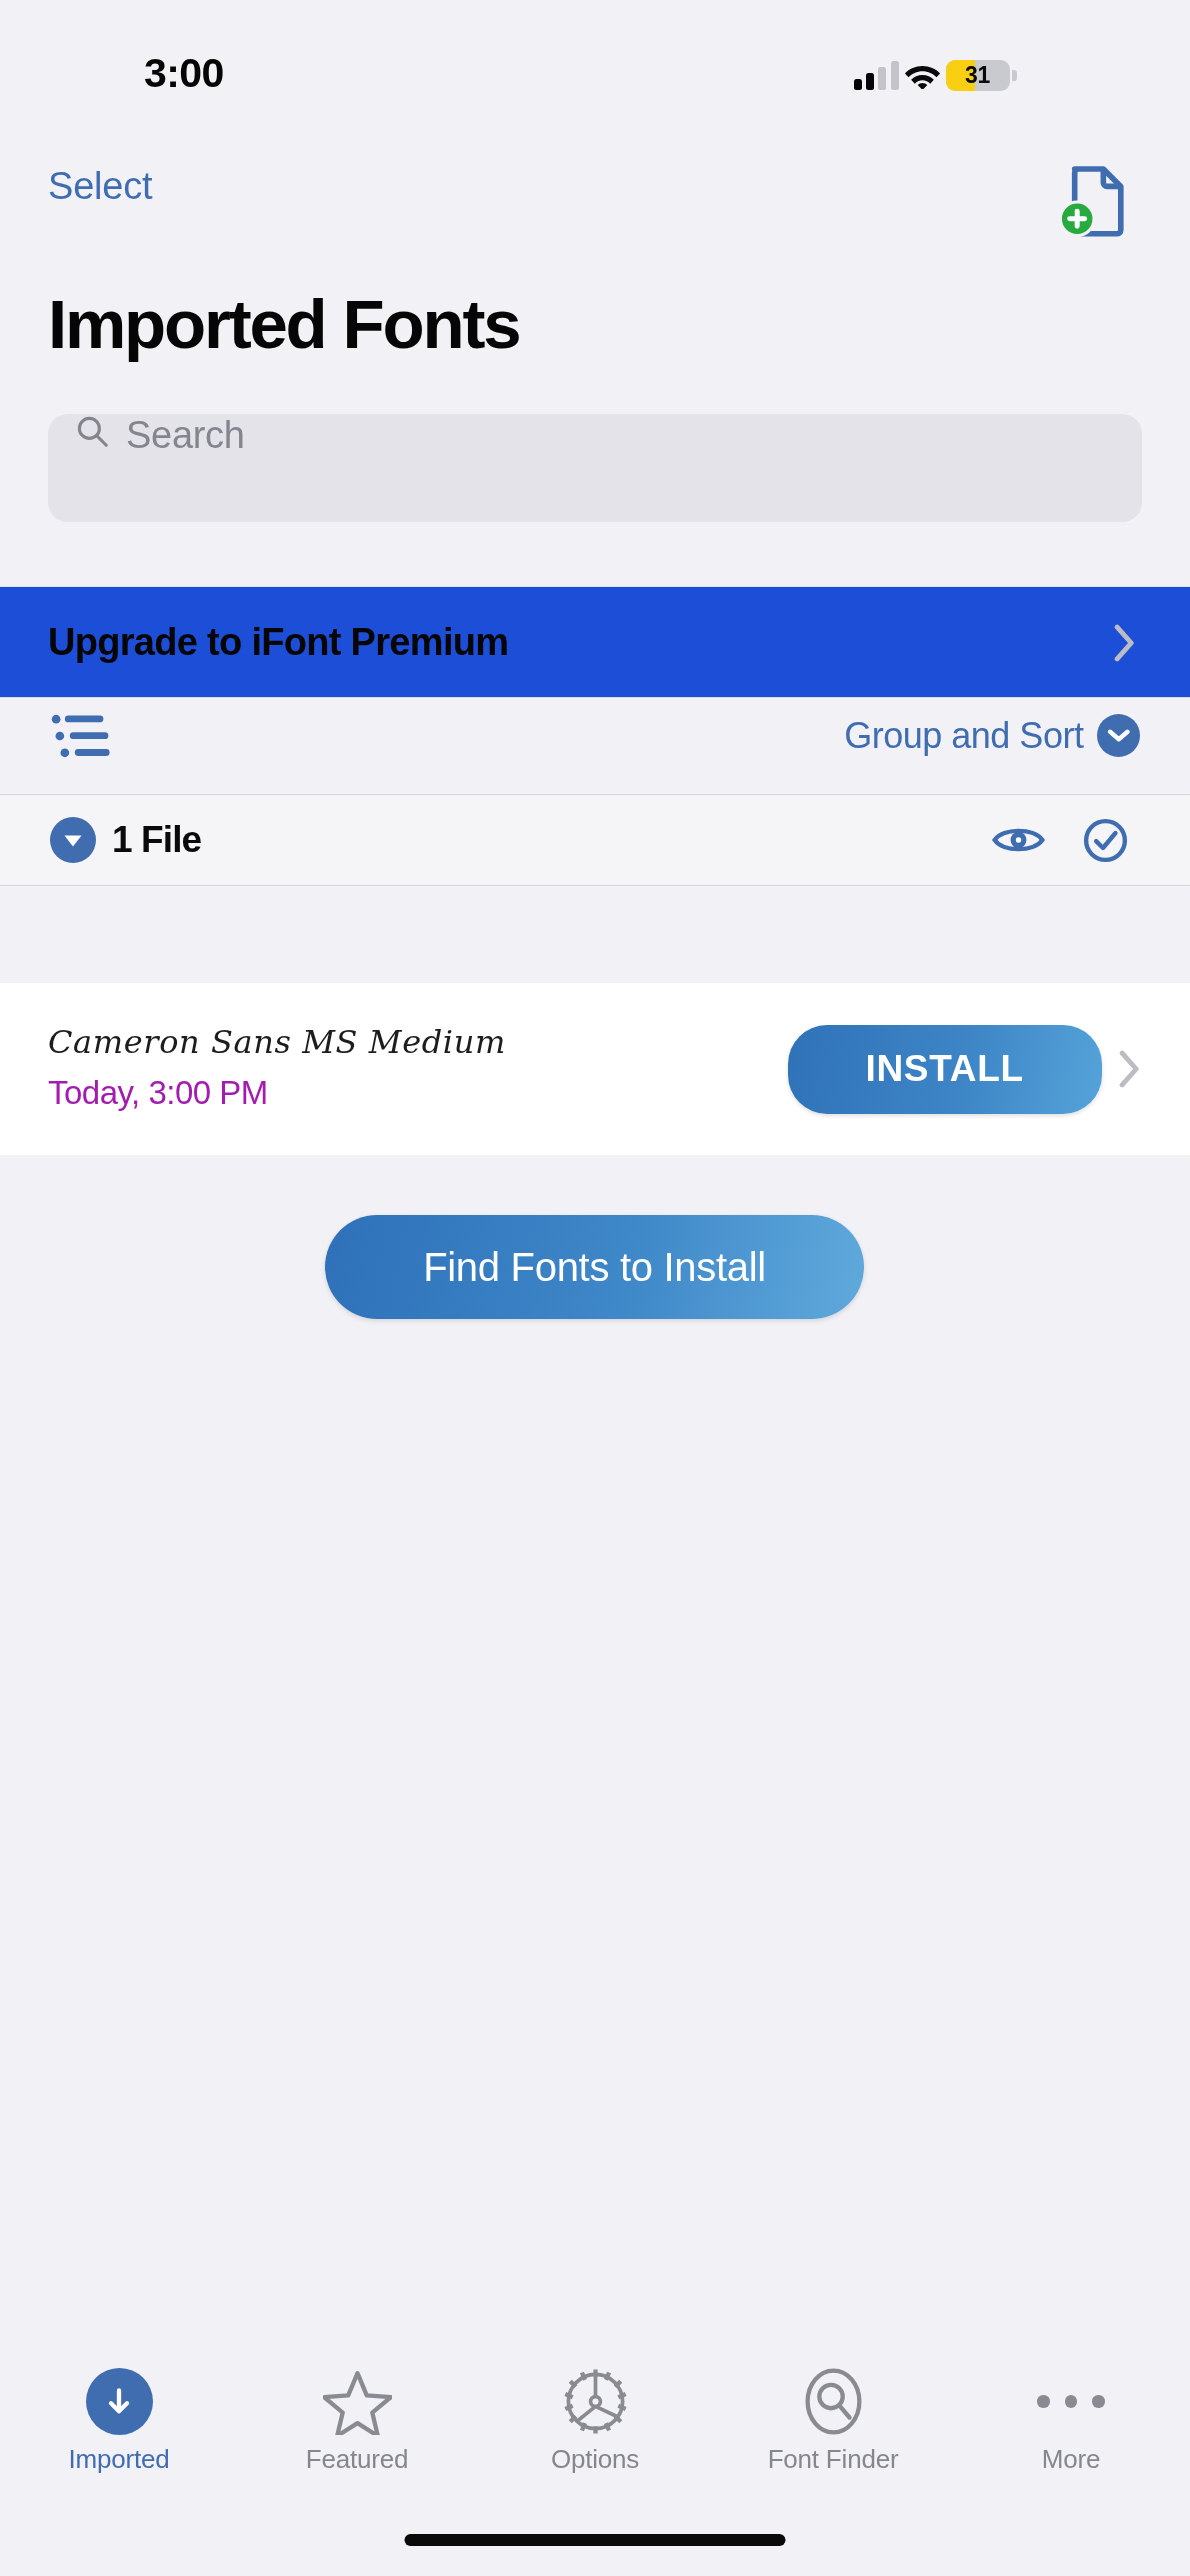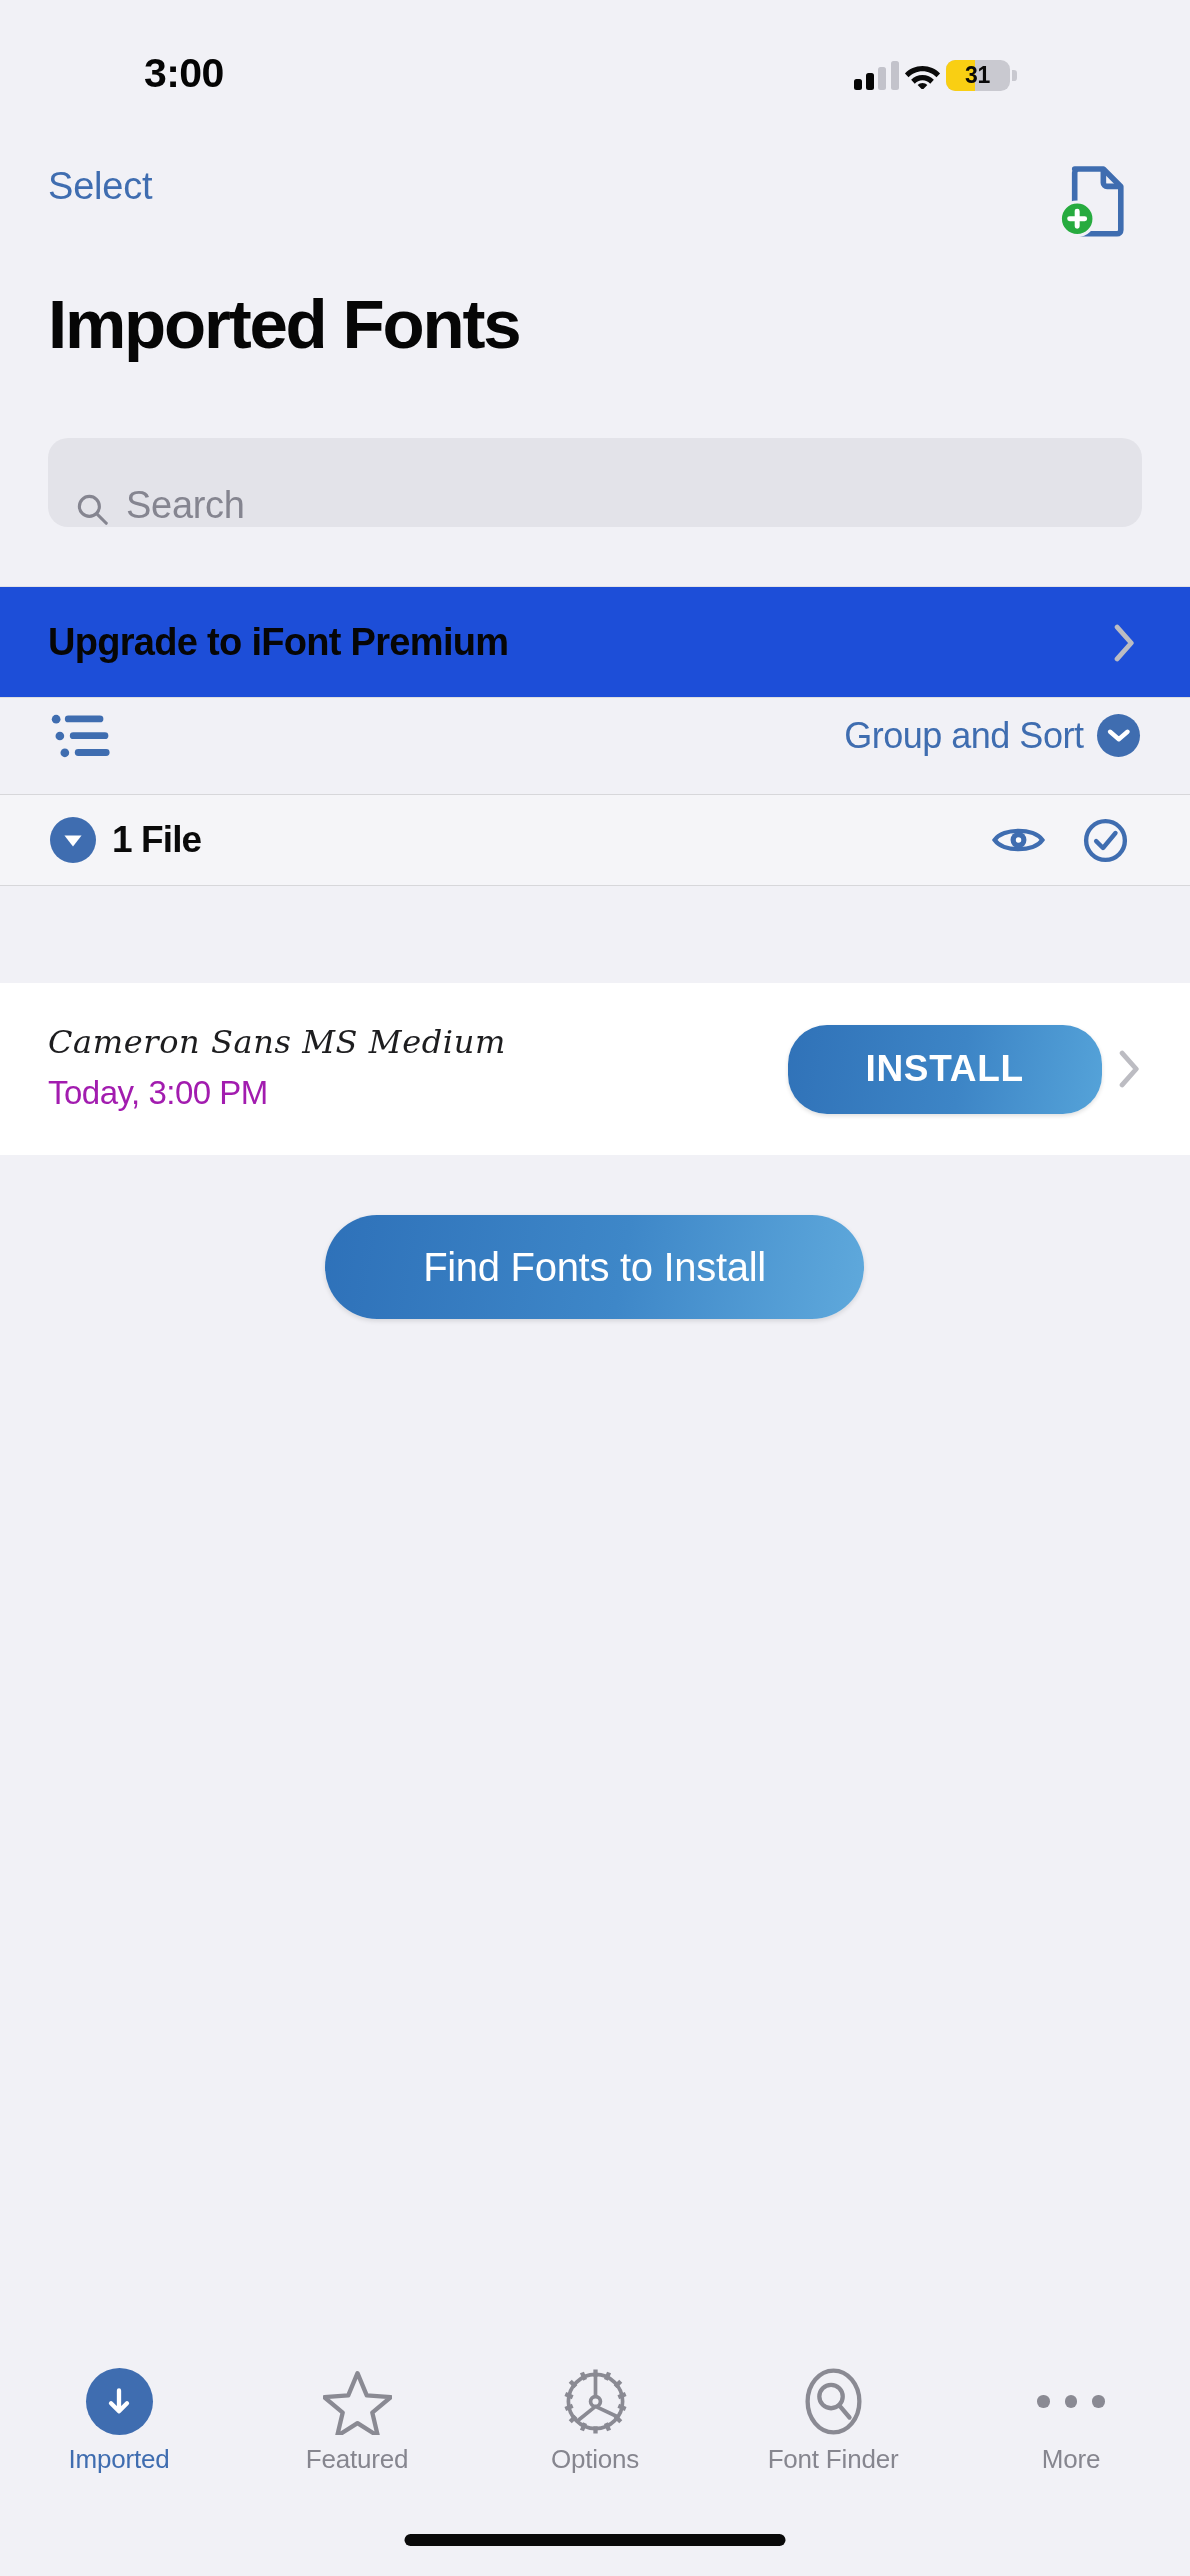--- a/index.html
+++ b/index.html
@@ -63,24 +63,24 @@
 
   
   .large-title {
     position:absolute; left:48px; top:285px;
     font-size:69px; font-weight:700; color:#060606;
     letter-spacing:-2.2px;
   }
 
   
   .searchbar {
-    position:absolute; left:48px; top:438px;
-    width:1094px; height:89px;
+    position:absolute; left:48px; top:414px;
+    width:1094px; height:108px;
     background:#e3e3e9; border-radius:20px;
-    display:flex; align-items:flex-end; padding-left:27px;
+    display:flex; align-items:flex-start; padding-left:27px;
   }
   .searchbar .s-icon { width:35px; height:35px; flex:0 0 auto; }
   .searchbar .s-ph {
     margin-left:16px; font-size:38px; color:#858590; letter-spacing:-0.3px;
   }
 
   
   .premium {
     position:absolute; left:0; top:586px;
     width:1190px; height:112px;

